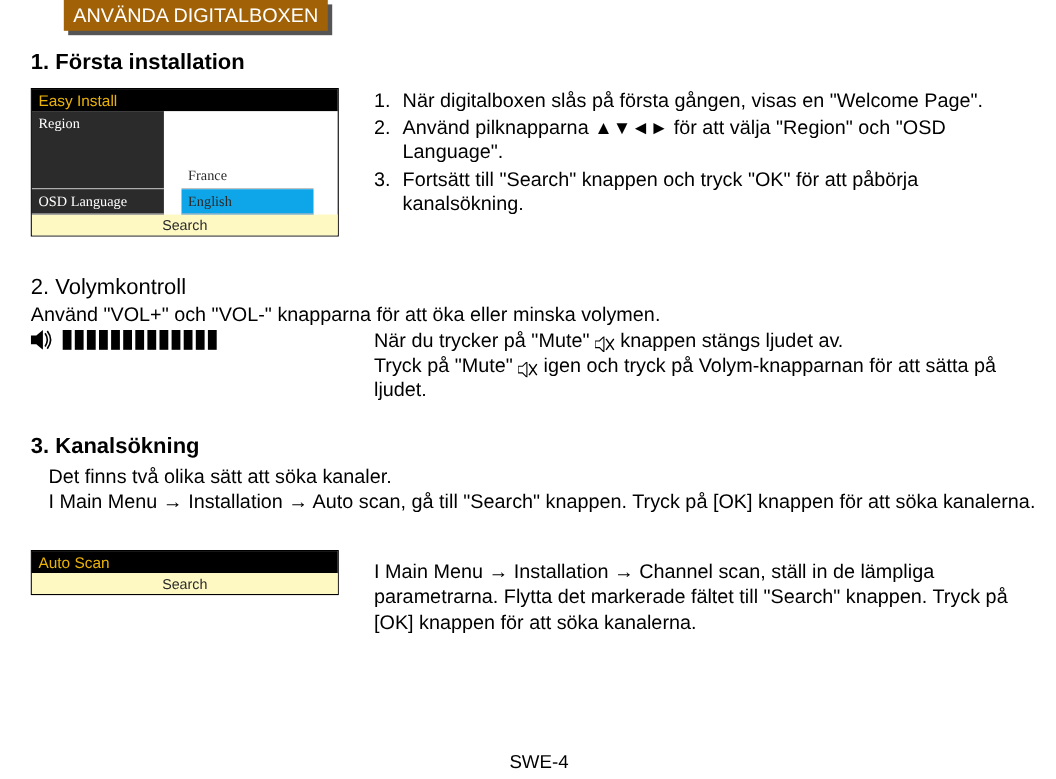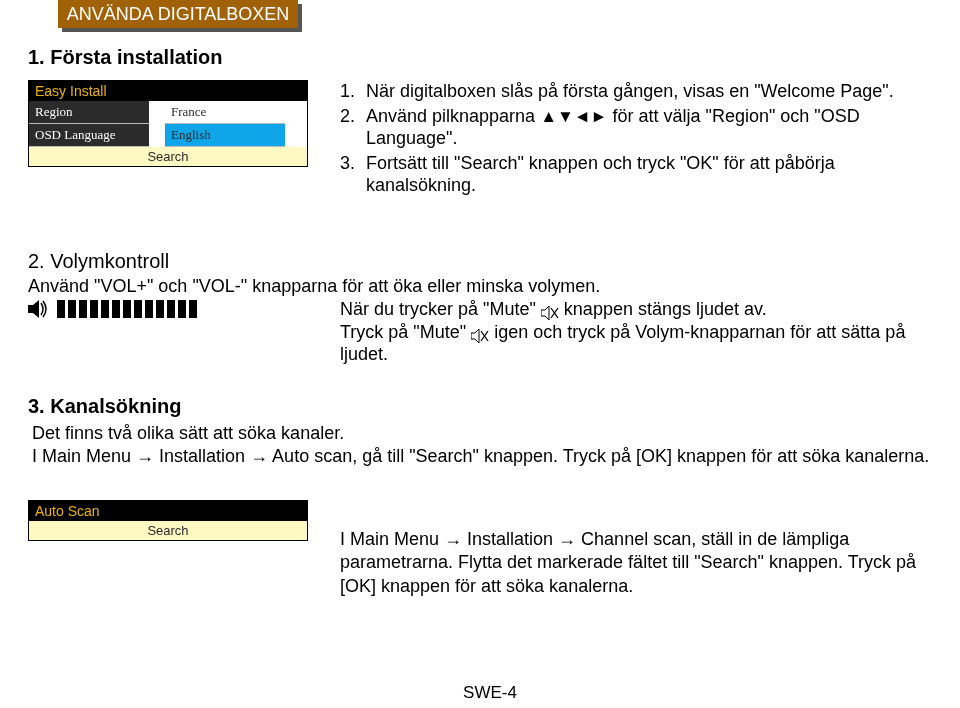--- a/index.html
+++ b/index.html
@@ -68,21 +68,21 @@
     color: #2b2b2b;
     gap: 16px;
   }
   .panel-cell {
     padding: 3px 6px;
     border-bottom: 1px solid #bbb;
   }
   .panel-cell.left {
     width: 120px;
   }
-  .panel-cell.sel-white { background: #fff; }
+  .panel-cell.sel-white { background: #fff; margin-top: 48px; }
   .panel-cell.right {
     width: 120px;
   }
   .sel-dark {
     background: #2b2b2b;
     color: #fff;
   }
   .sel-gray {
     background: #0ea5e9;
   }
@@ -167,37 +167,36 @@
   .h-chan {
     position: absolute;
     top: 395px;
     left: 28px;
     font-weight: bold;
     font-size: 20px;
   }
   .chan-text {
     position: absolute;
     top: 422px;
-    left: 32px;
+    left: 44px;
     width: 900px;
     font-size: 18px;
     line-height: 1.25;
   }
 
   
   #auto-panel { top: 500px; left: 28px; width: 280px; }
 
   .chan-right {
     position: absolute;
     top: 508px;
     left: 340px;
     width: 590px;
     font-size: 18px;
     line-height: 1.3;
-    margin-top: 20px;
   }
 
   .pagefoot {
     position: absolute;
     bottom: 5px;
     left: 0;
     width: 960px;
     text-align: center;
     font-size: 17px;
     padding-left: 20px;

